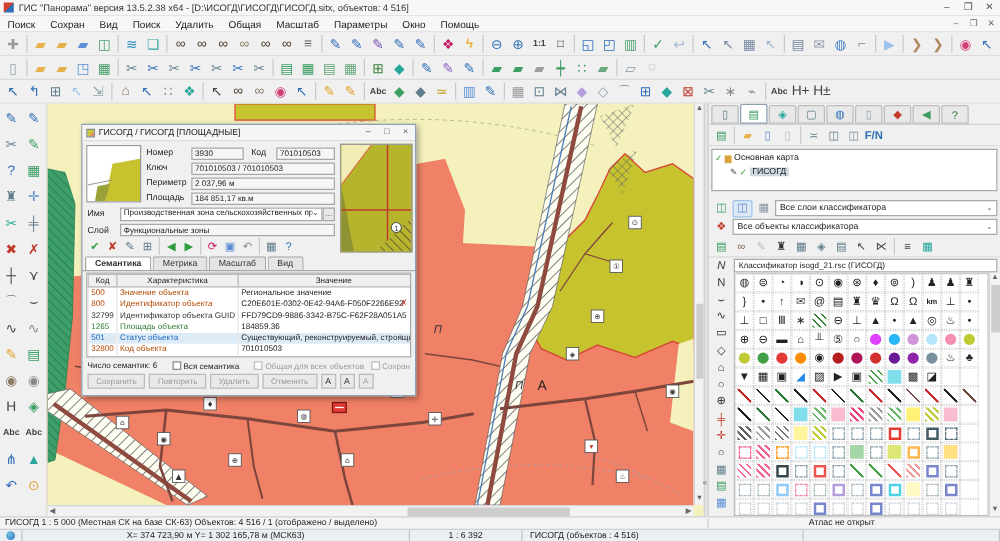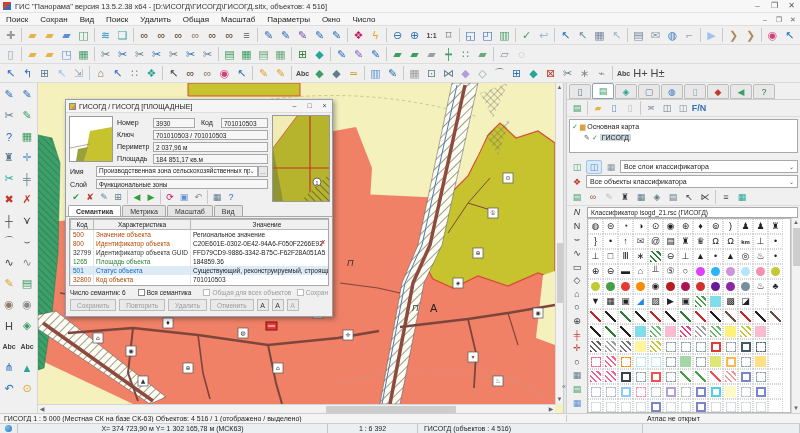--- a/index.html
+++ b/index.html
@@ -124,21 +124,21 @@
 <div class="menubar">
   <span class="menuitem">Поиск</span>
   <span class="menuitem">Сохран</span>
   <span class="menuitem">Вид</span>
   <span class="menuitem">Поиск</span>
   <span class="menuitem">Удалить</span>
   <span class="menuitem">Общая</span>
   <span class="menuitem">Масштаб</span>
   <span class="menuitem">Параметры</span>
   <span class="menuitem">Окно</span>
-  <span class="menuitem">Число</span>
+  <span class="menuitem">Помощь</span>
   <div class="mdibtns">
     <div class="mdibtn">–</div>
     <div class="mdibtn">❐</div>
     <div class="mdibtn">✕</div>
   </div>
 </div>
 
 <div class="tbrow" style="top:26px">
     <div class="tbtn" style="color: rgb(153, 153, 153);">✚</div>
     <div class="tsep"></div>

